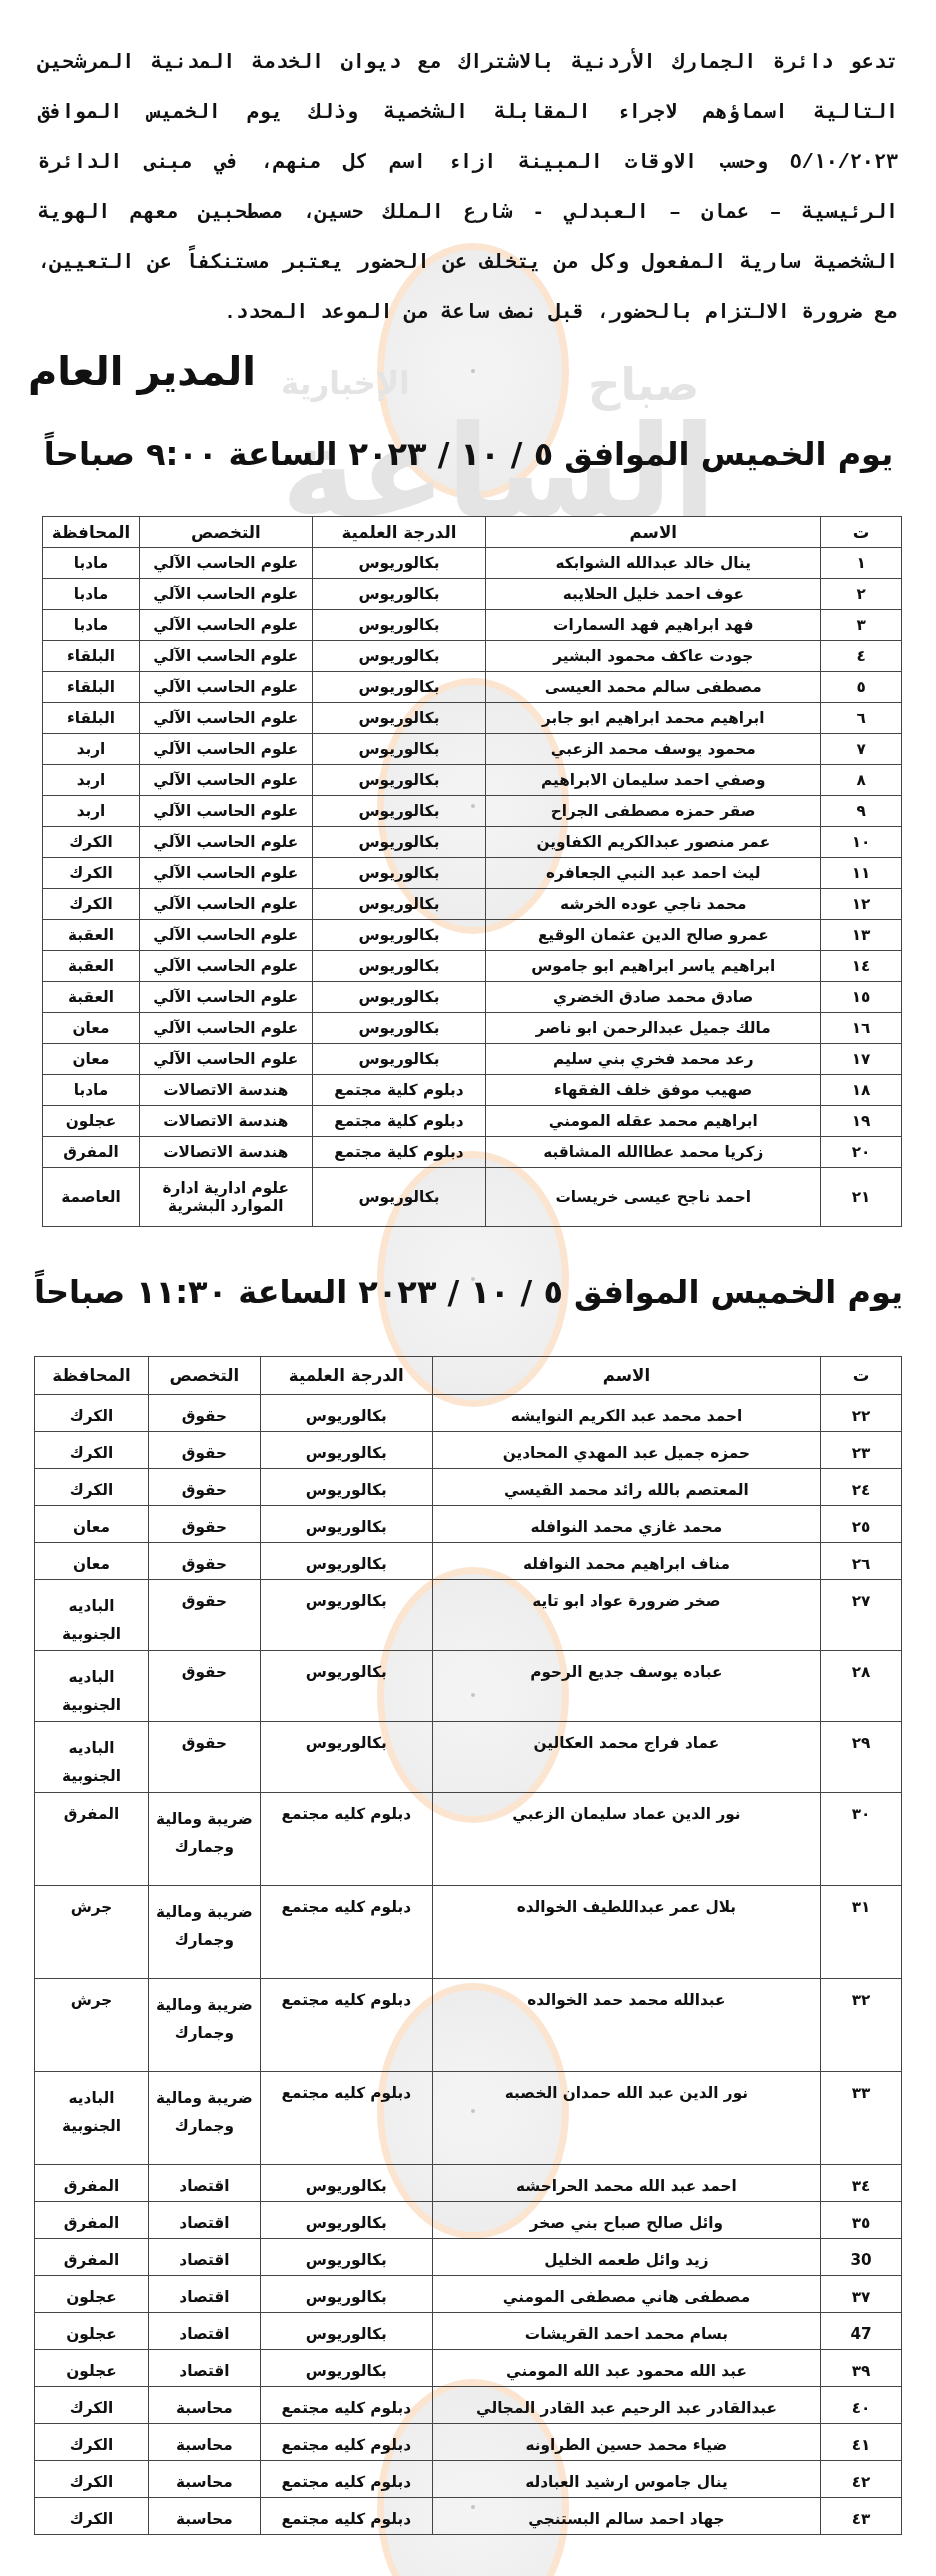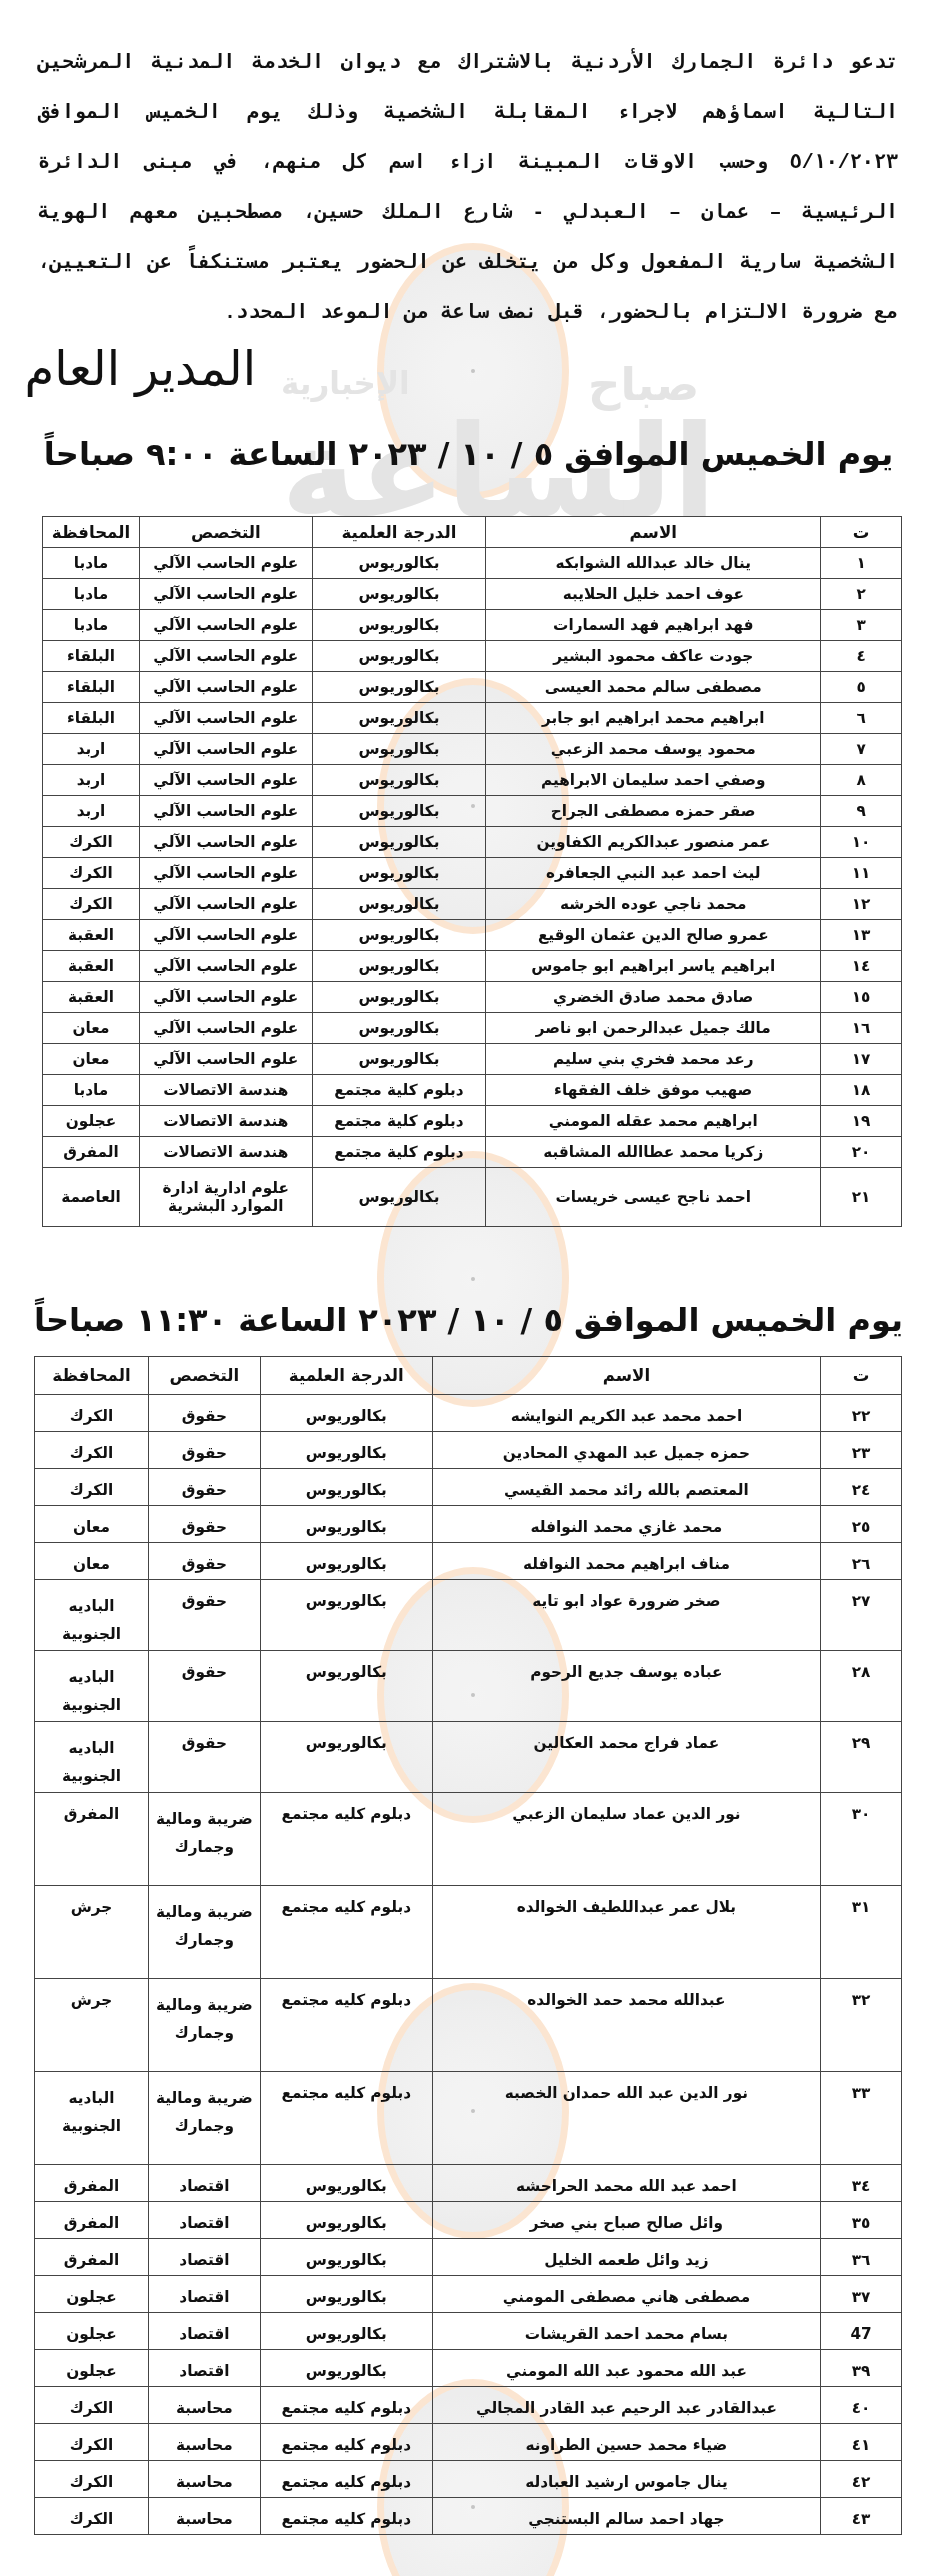--- a/index.html
+++ b/index.html
@@ -8,21 +8,21 @@
   .wm { position:absolute; pointer-events:none; z-index:0; }
   .wm-clock { width:192px; height:256px; border-radius:50%;
      border:7.7px solid #fbe1c9; background:radial-gradient(circle,#f3f3f3 0%,#ececec 70%,#e6e6e6 100%);
      opacity:0.85; box-sizing:border-box; }
   .wm-clock::after { content:""; position:absolute; left:50%; top:50%; width:3.8px; height:3.8px; margin:-1.9px;
      border-radius:50%; background:#bbb; }
   .wm-text { color:#e4e4e4; font-weight:bold; font-family:"DejaVu Sans", sans-serif; }
   .content { position:relative; z-index:1; direction:rtl; }
   .intro { position:absolute; left:38px; top:38px; width:860px; font-size:20px; font-weight:bold;
      line-height:50px; text-align:justify; text-align-last:right;font-family:Liberation Mono, monospace; }
-  .section-title { position:absolute; right:681px; top:340px; font-size:48px; font-weight:normal; }
+  .section-title { position:absolute; right:681px; top:348px; font-size:40px; font-weight:bold; }
   .day-title { position:absolute; font-size:32px; font-weight:bold; text-align:center; width:937px; left:0; }
   table.roster { position:absolute; border-collapse:collapse; direction:rtl; background:transparent; }
   table.roster th, table.roster td { border:1.3px solid #444; text-align:center; vertical-align:middle;
      font-weight:bold; font-size:15.3px; padding:2.6px 3.8px; }
   table.roster th { font-size:16.6px; }
   table.t2 td { vertical-align:top; padding-top:11.5px; }
   table.t2 td.multi { line-height:28px; }
 </style>
 </head>
 <body>
@@ -207,21 +207,21 @@
         <tr style="height: 59px;">
           <td>٢١</td>
           <td>احمد ناجح عيسى خريسات</td>
           <td>بكالوريوس</td>
           <td class="multi">علوم ادارية ادارة الموارد البشرية</td>
           <td>العاصمة</td>
         </tr>
       </tbody>
   </table>
 
-  <div class="day-title" style="top:1273px;margin-top:28px;">يوم الخميس الموافق ٥ / ١٠ / ٢٠٢٣ الساعة ١١:٣٠ صباحاً</div>
+  <div class="day-title" style="top:1273px;">يوم الخميس الموافق ٥ / ١٠ / ٢٠٢٣ الساعة ١١:٣٠ صباحاً</div>
 
   <table class="roster t2" style="left:34px;top:1356px;width:868px;">
     <colgroup>
       <col style="width:81px">
         <col style="width:389px">
         <col style="width:172px">
         <col style="width:112px">
         <col style="width:114px">
     </colgroup>
     <thead>
@@ -326,21 +326,21 @@
           <td>المفرق</td>
         </tr>
         <tr style="height: 37px;">
           <td>٣٥</td>
           <td>وائل صالح صباح بني صخر</td>
           <td>بكالوريوس</td>
           <td>اقتصاد</td>
           <td>المفرق</td>
         </tr>
         <tr style="height: 37px;">
-          <td>٣٦</td>
+          <td>30</td>
           <td>زيد وائل طعمه الخليل</td>
           <td>بكالوريوس</td>
           <td>اقتصاد</td>
           <td>المفرق</td>
         </tr>
         <tr style="height: 37px;">
           <td>٣٧</td>
           <td>مصطفى هاني مصطفى المومني</td>
           <td>بكالوريوس</td>
           <td>اقتصاد</td>

